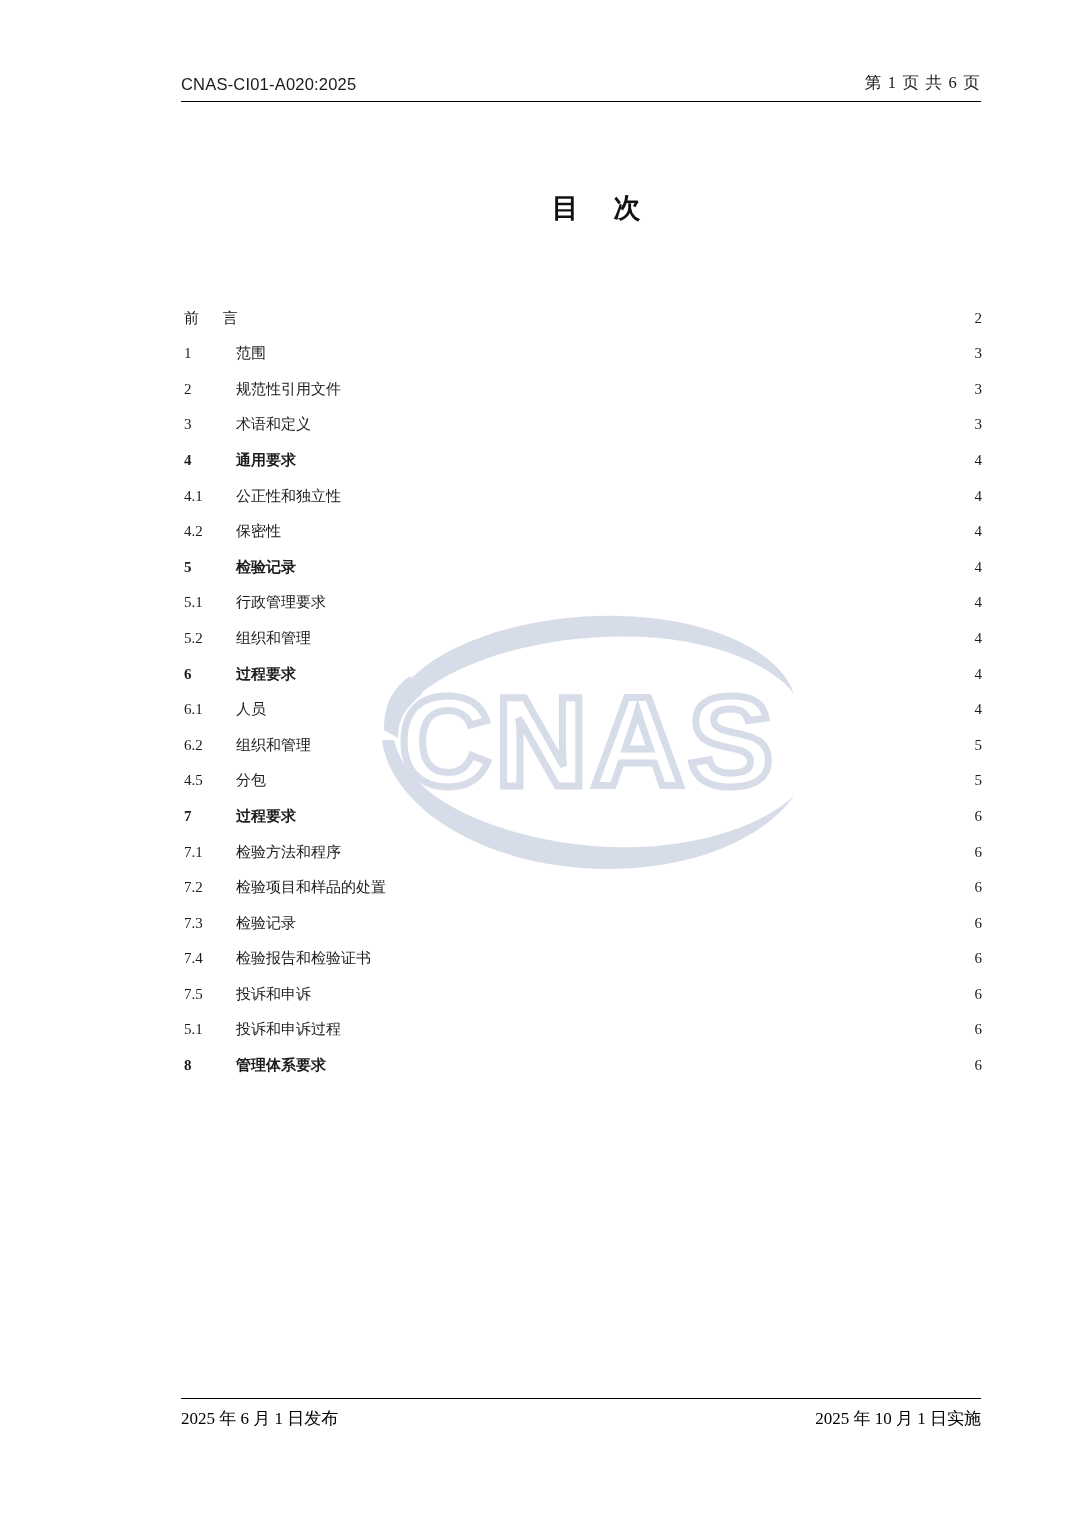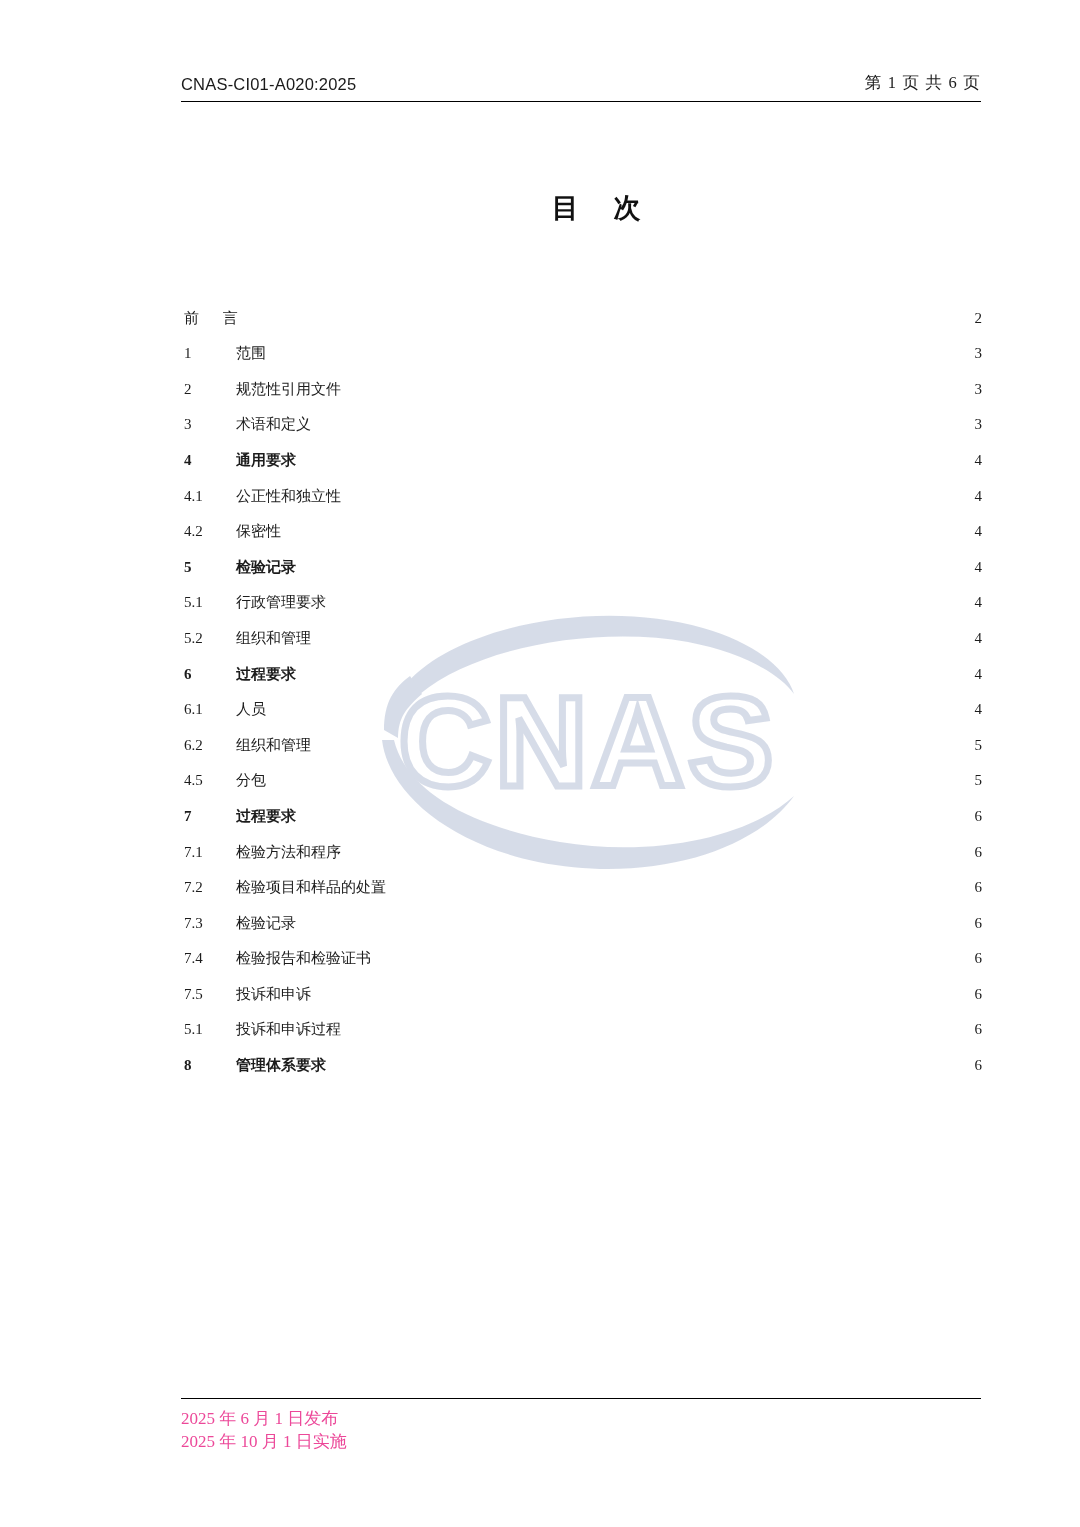--- a/index.html
+++ b/index.html
@@ -135,23 +135,22 @@
     border-top: 1.3px solid #000;
   }
   .footer {
     position: absolute;
     left: 133px;
     top: 1407px;
     width: 800px;
     display: flex;
     justify-content: space-between;
     font-size: 17px;
-    color: #ec4899;
-    font-family: "Liberation Serif", serif;
-    flex-direction: column;
+    color: #000000;
+    font-family: "Liberation Serif", serif;
   }
 </style>
 </head>
 <body>
 
 <div class="page">
 
   <div class="header">
     <span>CNAS-CI01-A020:2025</span>
     <span class="header-right">第 1 页 共 6 页</span>

